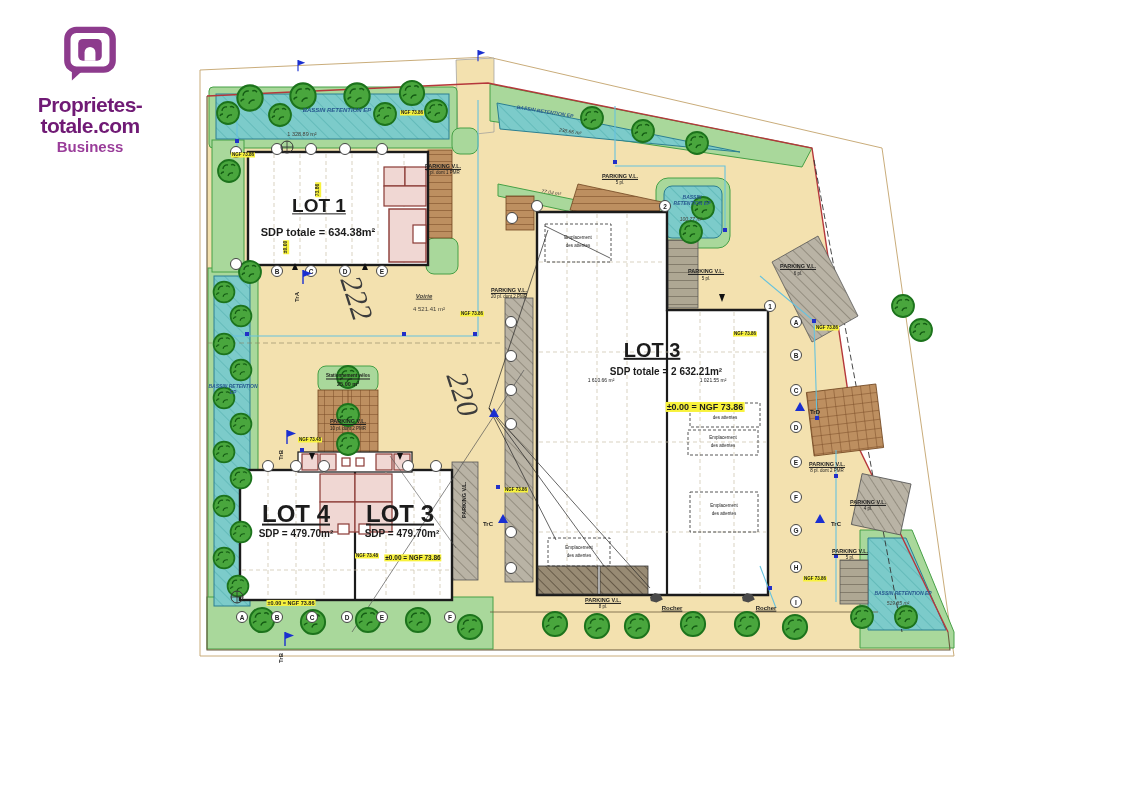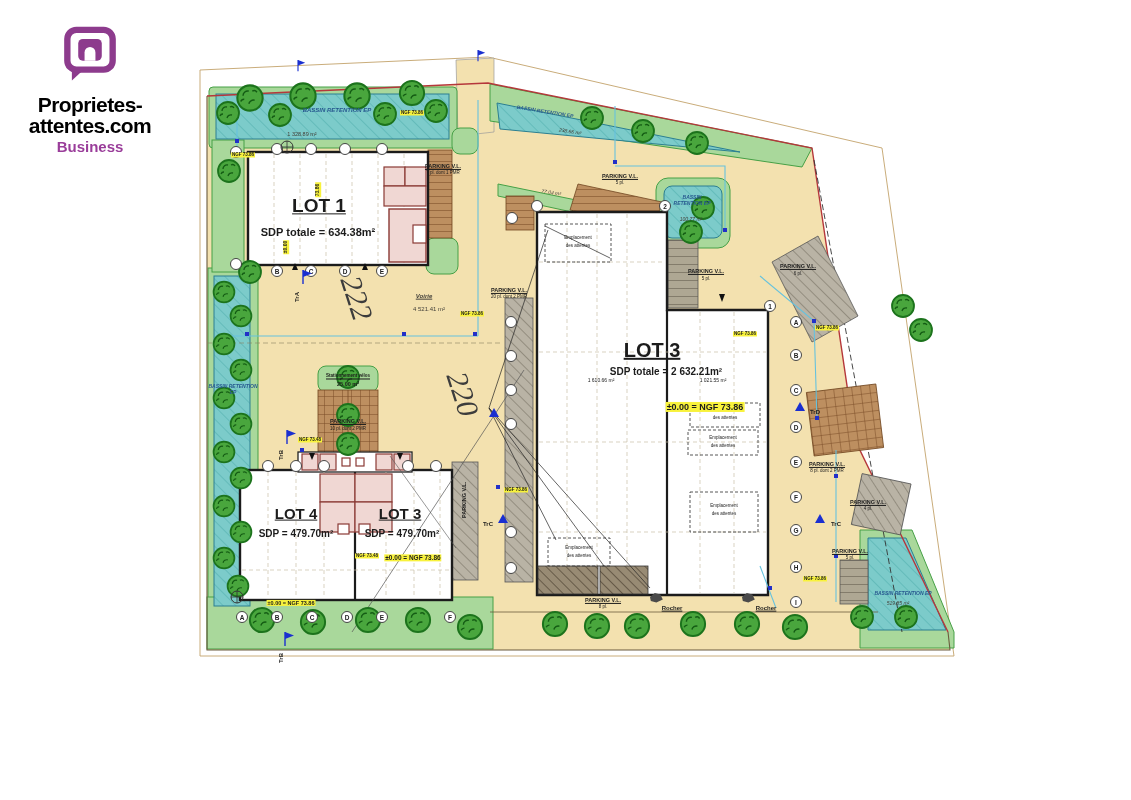--- a/index.html
+++ b/index.html
@@ -1,27 +1,27 @@
 <!DOCTYPE html>
 <html><head>
 <meta charset="utf-8">
 <style>
   html,body{margin:0;padding:0;background:#fff;}
   .stage{position:relative;width:1131px;height:800px;background:#ffffff;overflow:hidden;font-family:"Liberation Sans",sans-serif;}
   .plan{position:absolute;left:0;top:0;}
   
   .logo{position:absolute;left:22px;top:24px;width:136px;text-align:center;z-index:5;}
-  .logo-l1,.logo-l2{font-size:21px;font-weight:700;color:#000000;line-height:1.02;letter-spacing:-0.6px;}
+  .logo-l1,.logo-l2{font-size:21px;font-weight:700;color:#701a75;line-height:1.02;letter-spacing:-0.6px;}
   .logo-l3{font-size:15px;font-weight:700;color:#9a3d9a;margin-top:1px;}
   
   .lbl{position:absolute;transform:translate(-50%,-50%) rotate(var(--r,0deg));font-family:"Liberation Sans",sans-serif;
        font-weight:700;color:#1c1c1c;white-space:nowrap;line-height:1.12;text-align:center;z-index:4;}
   .w400{font-weight:400;}
   .s45{font-size:4.5px}.s5{font-size:5px}.s55{font-size:5.5px}.s6{font-size:6px}.s65{font-size:6.5px}.s9{font-size:9px}.s10{font-size:10px}.s11{font-size:11px}.s12{font-size:10px}
-  .s18{font-size:15px}.s19{font-size:19px}.s20{font-size:20px}.s30{font-size:30px}
+  .s18{font-size:24px}.s19{font-size:19px}.s20{font-size:20px}.s30{font-size:30px}
   .it{font-style:italic}.un{text-decoration:underline}
   .bl{color:#27588f}.gy{color:#44413a}
   .yw{background:#f8f23c;padding:0 1px;}
   .wrap{white-space:normal;width:46px;}
   .wrap2{white-space:normal;width:56px;}
   .serif{font-family:"Liberation Serif",serif;color:#3c3c3c;}
 </style>
 </head>
 <body>
 
@@ -344,21 +344,21 @@
   </svg>
 
   <div class="logo">
     <svg width="58" height="66" viewBox="0 0 64 72">
       <path d="M12,44 v18 l15,-14 z" fill="#8d3b8d"></path>
       <rect x="7" y="6" width="50" height="44" rx="10" fill="#fff" stroke="#8d3b8d" stroke-width="7"></rect>
       <rect x="19" y="16" width="26" height="24" rx="5" fill="#8d3b8d"></rect>
       <path d="M26,40 V31 a6,6 0 0 1 12,0 V40 Z" fill="#fff"></path>
     </svg>
     <div class="logo-l1">Proprietes-</div>
-    <div class="logo-l2">attentes.com</div>
+    <div class="logo-l2">totale.com</div>
     <div class="logo-l3">Business</div>
   </div>
 
   <span class="lbl s6 it bl" style="left:337px;top:110px">BASSIN RETENTION EP</span>
   <span class="lbl s55 gy w400" style="left:302px;top:134px">1 328.89 m²</span>
   <span class="lbl s5 it bl" style="left:545px;top:112px;--r:9deg">BASSIN RETENTION EP</span>
   <span class="lbl s5 gy it w400" style="left:570px;top:132px;--r:9deg">238.66 m²</span>
   <span class="lbl s5 it bl wrap" style="left:692px;top:201px">BASSIN RETENTION EP</span>
   <span class="lbl s5 gy it w400" style="left:691px;top:220px">100.77 m²</span>
   <span class="lbl s5 it bl wrap2" style="left:233px;top:390px">BASSIN RETENTION EP</span>

